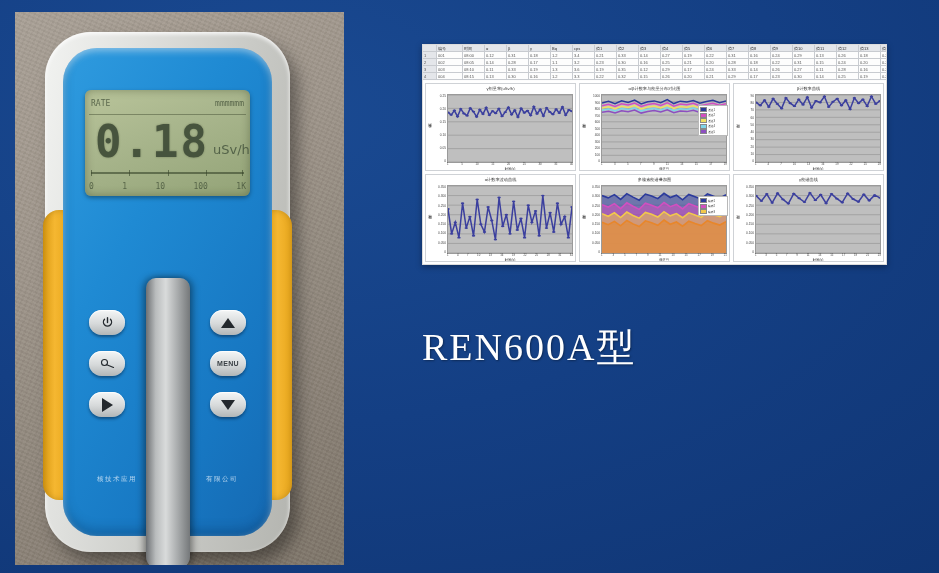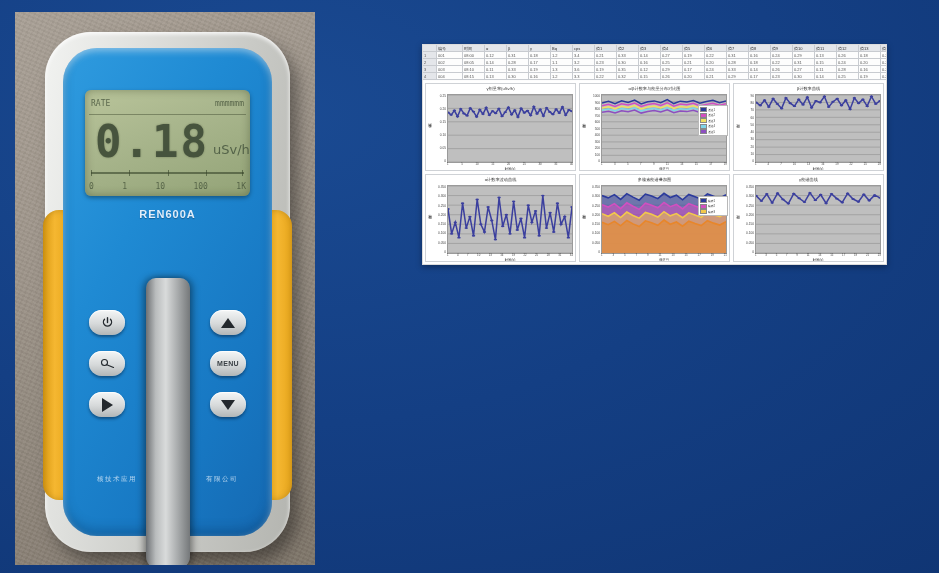--- a/index.html
+++ b/index.html
@@ -15,20 +15,21 @@
     content:"";position:absolute;inset:0;
     background:
       radial-gradient(120% 120% at 30% 20%, #1a4a92 0%, #143f84 45%, #0f3370 100%);
   }
 
   
   .photo{
     position:absolute;left:15px;top:12px;width:300px;height:553px;
     background:linear-gradient(150deg,#a9a096 0%,#9e958a 35%,#8c8378 70%,#7e7569 100%);
     overflow:hidden;
+    padding-left:29px;
   }
   .photo-noise{
     position:absolute;inset:0;
     background-image:
       repeating-linear-gradient(23deg, rgba(255,255,255,.035) 0 2px, rgba(0,0,0,.03) 2px 4px),
       repeating-linear-gradient(113deg, rgba(255,255,255,.025) 0 3px, rgba(0,0,0,.02) 3px 5px);
     opacity:.85;
   }
 
   
@@ -254,21 +255,20 @@
           </div>
           <div class="lcd-scale">
             <span>0</span>
             <span>1</span>
             <span>10</span>
             <span>100</span>
             <span>1K</span>
           </div>
         </div>
 
-        <div class="model">REN600A</div>
 
         <div class="keys">
           <div class="key kl r1">
             <svg width="13" height="13" viewBox="0 0 24 24">
               <path d="M12 3 L12 12" stroke="#23282d" stroke-width="2.6" fill="none" stroke-linecap="round"></path>
               <path d="M6.5 6 A7.5 7.5 0 1 0 17.5 6" stroke="#23282d" stroke-width="2.4" fill="none" stroke-linecap="round"></path>
             </svg>
           </div>
           <div class="key kl r2">
             <svg width="15" height="11" viewBox="0 0 30 20">
@@ -871,14 +871,15 @@
                 <span>21</span>
                 <span>23</span>
               </div>
               <div class="ch-xlab">时间(s)</div>
             </div>
           </div>
         </div>
       </div>
   </div>
 
+  <div class="title1">REN600A型</div>
 
 </div>
 
 </body></html>

